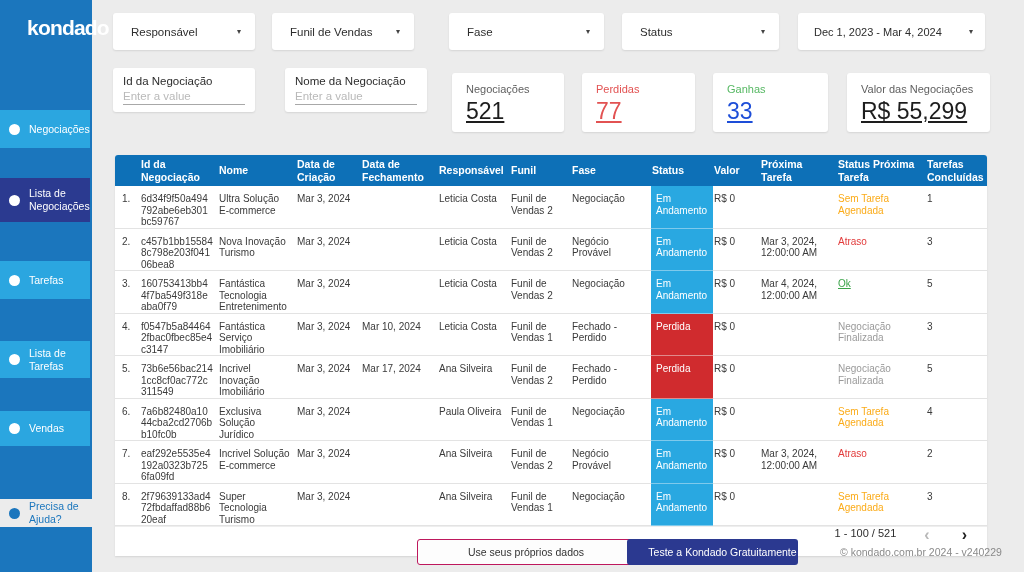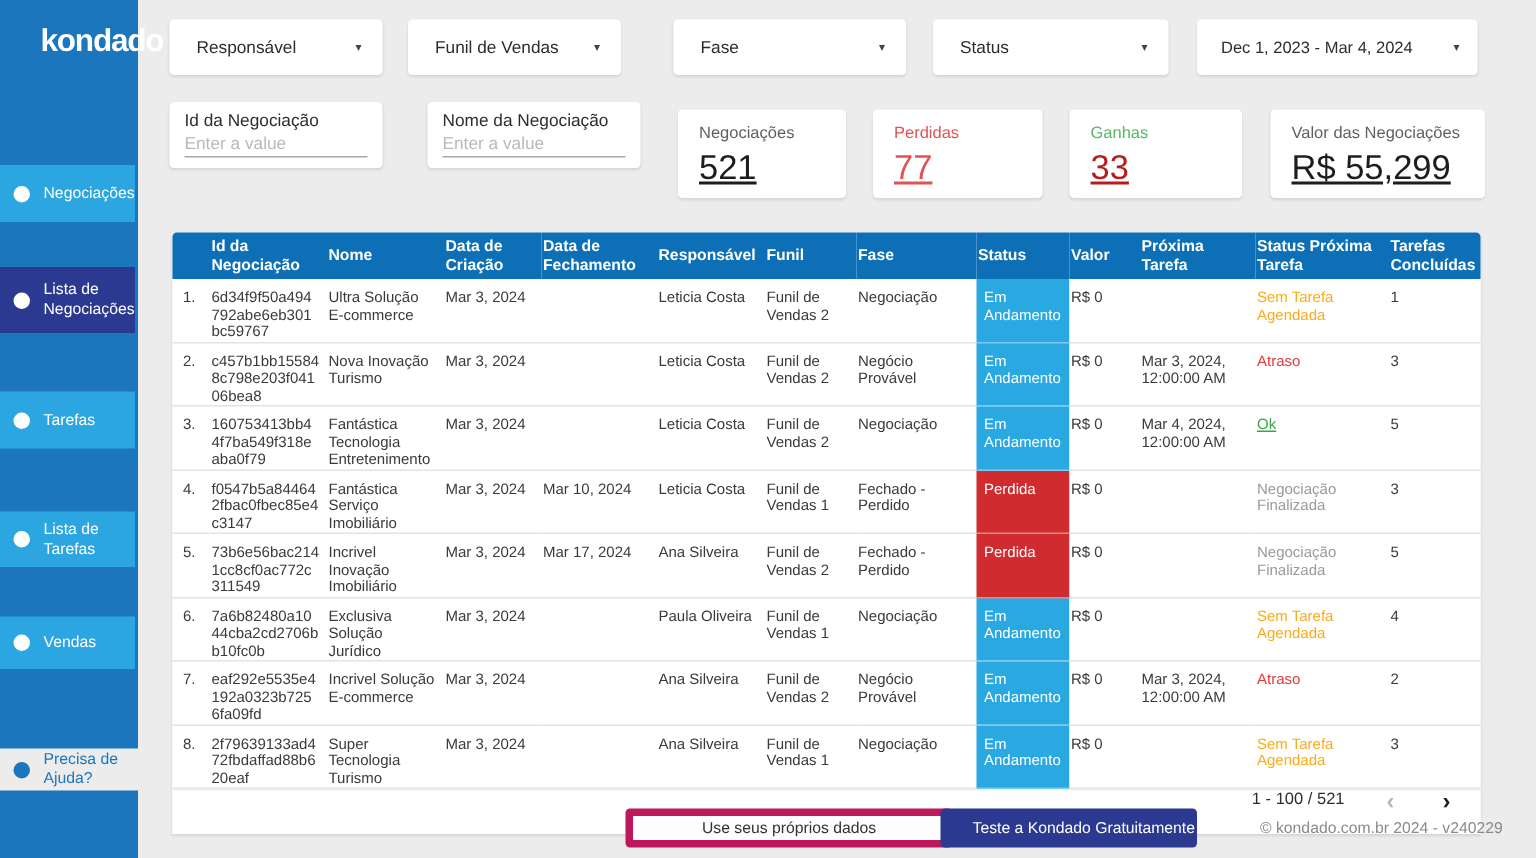--- a/index.html
+++ b/index.html
@@ -72,21 +72,21 @@
   .pager { height:30px; background:#fff; display:flex; align-items:flex-start; justify-content:flex-end;
     gap:24px; padding-right:16px; border-top:1px solid #eee; }
   .pager-range { font-size:11px; color:#2d2d2d; }
   .pg { font-size:16px; line-height:16px; font-weight:bold; cursor:pointer; padding:0 4px; }
   .pg.prev { color:#b8b8b8; }
   .pg.next { color:#1d1d1d; }
 
   
   .btn { position:absolute; top:539px; height:26px; display:flex; align-items:center; justify-content:center;
     font-size:10.5px; border-radius:3px; cursor:pointer; }
-  .btn-secondary { left:325px; width:218px; background:#fdfdfd; border:5px solid #be185d; color:#333; }
+  .btn-secondary { left:325px; width:218px; background:#fdfdfd; border:1px solid #be185d; color:#333; }
   .btn-primary { left:535px; width:171px; background:var(--primary,#2b3990); color:#fff;padding-left:20px; }
   .copyright { position:absolute; left:748px; top:546px; font-size:10.5px; color:#8a8a8a; }
 </style>
 </head>
 <body>
 
 <div class="app">
   <aside class="sidebar" style="background: rgb(27, 118, 189);">
     <div class="logo">kondado</div>
     <nav id="sidebar-nav">
@@ -156,21 +156,21 @@
         <div class="card kpi k0">
      <div class="kpi-label" style="color:#5f5f5f">Negociações</div>
      <div class="kpi-value" style="color:#1d1d1d">521</div>
    </div>
         <div class="card kpi k1">
      <div class="kpi-label" style="color:#e25252">Perdidas</div>
      <div class="kpi-value" style="color:#e25252">77</div>
    </div>
         <div class="card kpi k2">
      <div class="kpi-label" style="color:#56b863">Ganhas</div>
-     <div class="kpi-value" style="color:#b91c1c">33</div>
+     <div class="kpi-value" style="color:#1d4ed8">33</div>
    </div>
         <div class="card kpi k3">
      <div class="kpi-label" style="color:#5f5f5f">Valor das Negociações</div>
      <div class="kpi-value" style="color:#1d1d1d">R$ 55,299</div>
    </div>
       </div>
 
     <section class="card table-card">
       <table>
         <colgroup>

